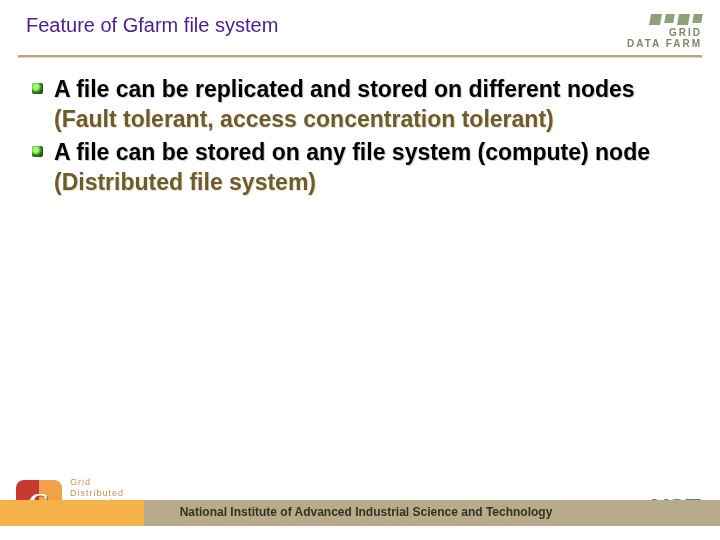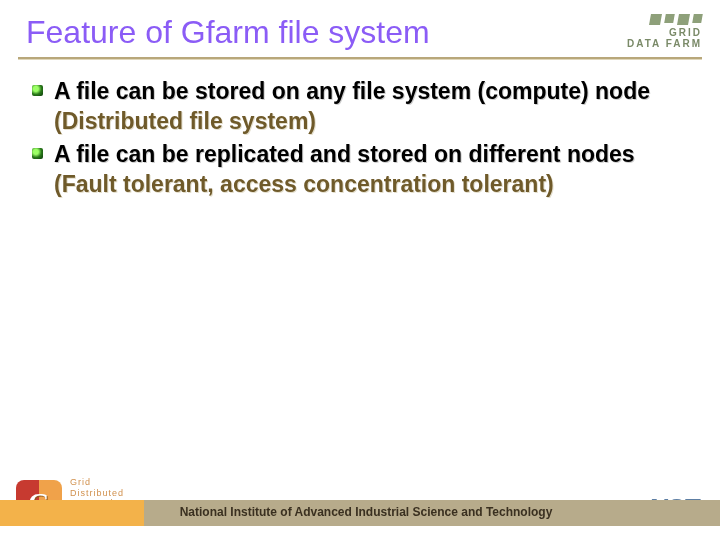--- a/index.html
+++ b/index.html
@@ -1,19 +1,19 @@
 <!DOCTYPE html>
 <html><head>
 <meta charset="utf-8">
 <style>
   * { margin: 0; padding: 0; box-sizing: border-box; }
   html, body { width: 720px; height: 540px; font-family: Arial, Helvetica, sans-serif; background: #fff; overflow: hidden; }
   .slide { position: relative; width: 720px; height: 540px; }
   .header { padding: 14px 18px 6px 26px; display: flex; justify-content: space-between; align-items: flex-start; }
-  .title { font-size: 32px; color: #8b5cf6; }
+  .title { font-size: 20px; color: #4c1d95; }
   .gdflogo { text-align: right; }
   .gdflogo .cubes { display: flex; justify-content: flex-end; gap: 4px; margin-bottom: 2px; }
   .cube { width: 11px; height: 11px; background: #8ea07a; transform: skewX(-10deg); }
   .cube.small { width: 9px; height: 9px; }
   .gdflogo .t { font-size: 10px; letter-spacing: 2px; color: #7a8a68; font-weight: bold; line-height: 1.1; }
   .rule { margin: 0 18px 0 18px; border-top: 2px solid #b8a77a; border-bottom: 1px solid #e0d7bb; height: 3px; }
   .body { padding: 16px 34px 0 54px; }
   ul { list-style: none; }
   li { position: relative; font-size: 23px; line-height: 1.32; color: #000; margin-bottom: 2px; font-weight: bold; }
   li .bullet { position: absolute; left: -22px; top: 9px; width: 11px; height: 11px; background: radial-gradient(circle at 35% 35%, #9cff66 0 25%, #2a7a1a 55%, #083608 100%); border-radius: 2px; }
@@ -50,25 +50,25 @@
       <div class="t">GRID</div>
       <div class="t">DATA FARM</div>
     </div>
   </div>
   <div class="rule"></div>
 
   <div class="body">
     <ul>
       <li>
         <span class="bullet"></span>
-        <span class="sh">A file can be stored on any file system (compute) node </span><span class="note">(Distributed file system)</span>
+        <span class="sh">A file can be replicated and stored on different nodes </span><span class="note">(Fault tolerant, access concentration tolerant)</span>
       </li>
       <li>
         <span class="bullet"></span>
-        <span class="sh">A file can be replicated and stored on different nodes </span><span class="note">(Fault tolerant, access concentration tolerant)</span>
+        <span class="sh">A file can be stored on any file system (compute) node </span><span class="note">(Distributed file system)</span>
       </li>
     </ul>
   </div>
 
   <div class="footer">
     <div class="gt-logo">
       <div class="gt-badge">
         <div class="half-l"></div>
           <div class="half-r"></div>
         <div class="letter">G</div>

